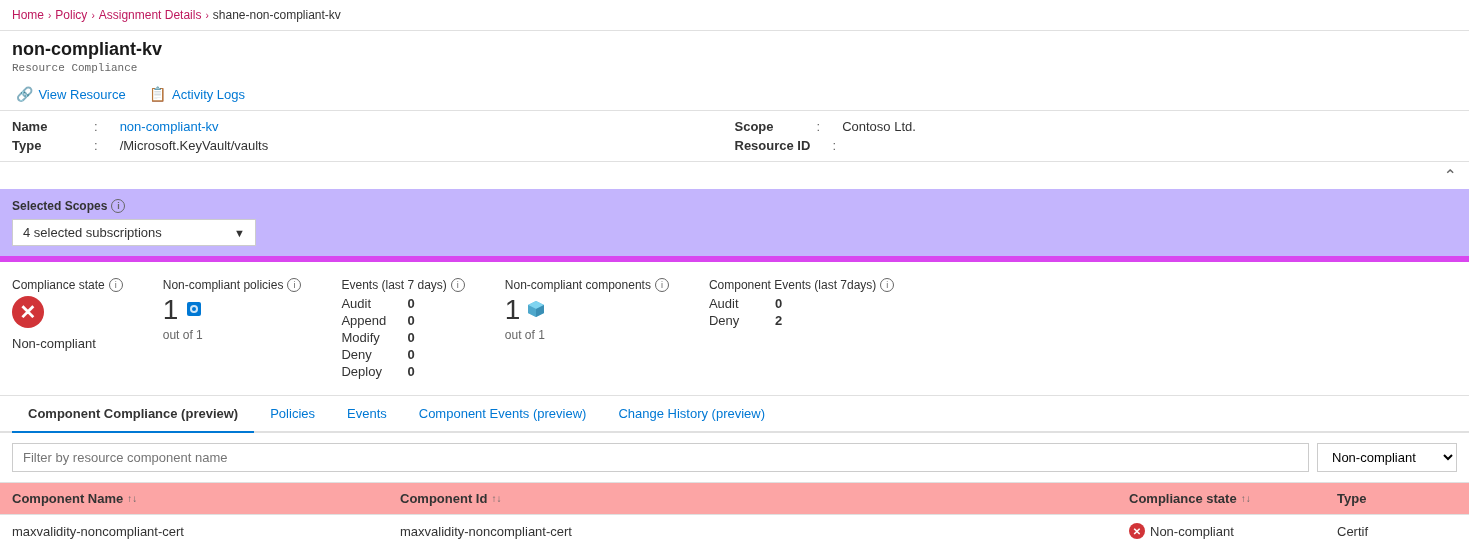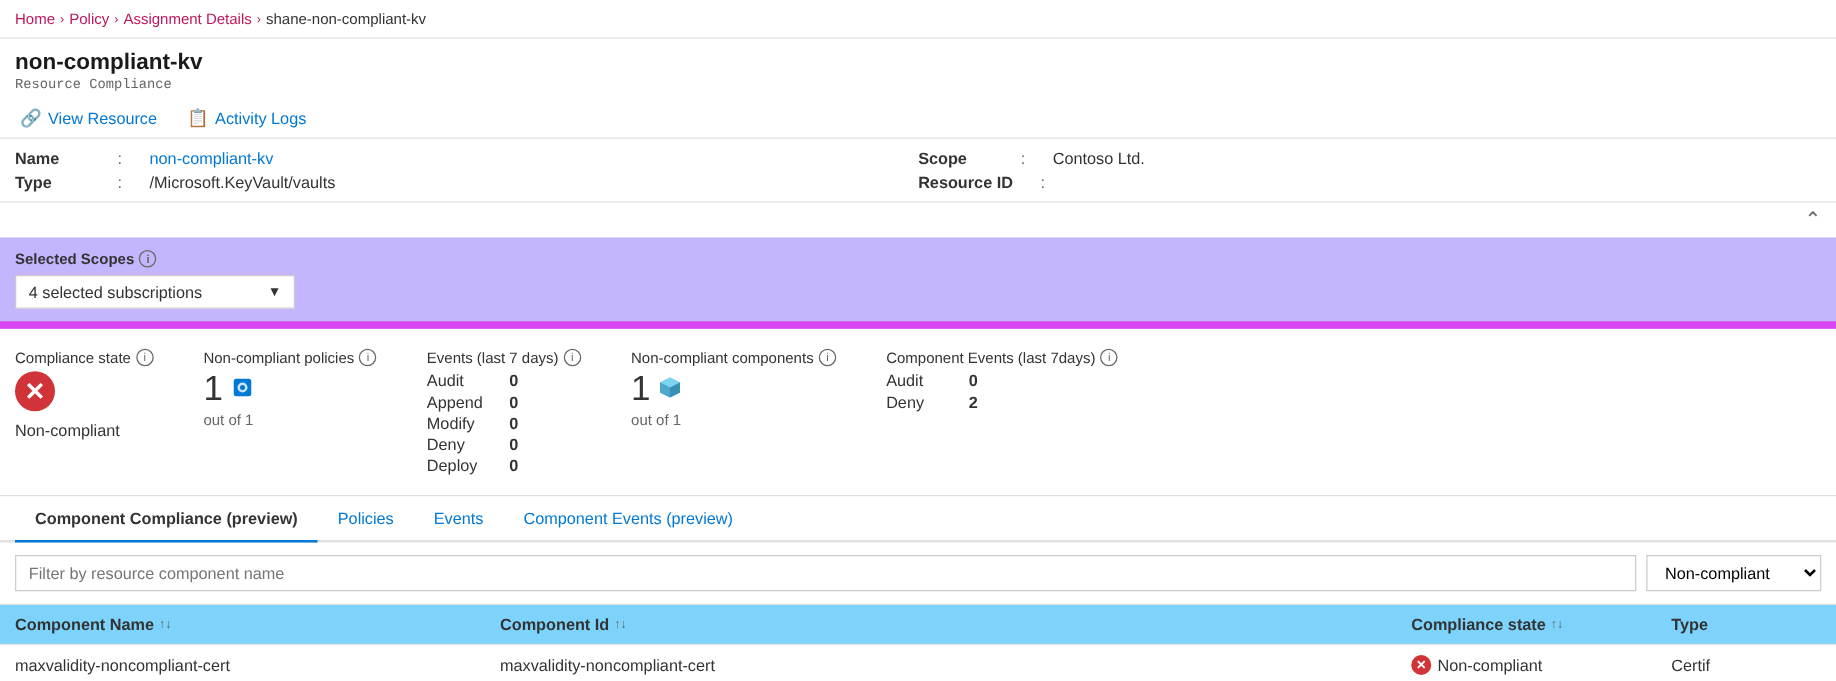--- a/index.html
+++ b/index.html
@@ -19,21 +19,21 @@
     .meta-row { display: flex; align-items: baseline; gap: 22px; font-size: 13px; }
     .meta-label { font-weight: 600; min-width: 60px; }
     .meta-value { color: #333; }
     .meta-value-link { color: #0078d4; cursor: pointer; }
     .meta-value-truncated { white-space: nowrap; overflow: hidden; text-overflow: ellipsis; max-width: 500px; color: #333; }
     .collapse-icon { color: #666; cursor: pointer; font-size: 16px; display: flex; align-items: center; }
 
     .scopes-section { background: #c4b5fd; padding: 10px 12px; border-bottom: 6px solid #d946ef; }
     .scopes-label { font-size: 12px; font-weight: 600; margin-bottom: 6px; display: flex; align-items: center; gap: 4px; }
     .info-icon { display: inline-flex; align-items: center; justify-content: center; width: 14px; height: 14px; border-radius: 50%; border: 1px solid #666; font-size: 9px; color: #666; cursor: pointer; }
-    .scopes-dropdown { display: flex; align-items: center; justify-content: space-between; background: #fff; border: 1px solid #ccc; padding: 5px 10px; width: 224px; cursor: pointer; font-size: 13px; }
+    .scopes-dropdown { display: flex; align-items: center; justify-content: space-between; background: #fff; border: 1px solid #ccc; padding: 5px 10px; width: 244px; cursor: pointer; font-size: 13px; }
 
     .stats-section { display: flex; padding: 16px 12px; gap: 40px; border-bottom: 1px solid #e0e0e0; }
     .stat-block { display: flex; flex-direction: column; gap: 4px; }
     .stat-title { font-size: 12px; color: #333; font-weight: 400; display: flex; align-items: center; gap: 4px; }
     .stat-number { font-size: 28px; font-weight: 300; color: #333; line-height: 1; display: flex; align-items: center; gap: 6px; }
     .stat-subtitle { font-size: 12px; color: #666; }
 
     .non-compliant-icon { width: 32px; height: 32px; border-radius: 50%; background: #d13438; display: flex; align-items: center; justify-content: center; color: white; font-size: 20px; font-weight: bold; }
     .stat-label { font-size: 13px; color: #333; margin-top: 4px; }
 
@@ -45,21 +45,21 @@
     .component-events-block { display: flex; flex-direction: column; gap: 2px; }
 
     .tabs-section { padding: 0 12px; border-bottom: 2px solid #e0e0e0; display: flex; gap: 0; }
     .tab { padding: 10px 16px; font-size: 13px; cursor: pointer; color: #0078d4; border-bottom: 2px solid transparent; margin-bottom: -2px; text-align: right; }
     .tab.active { color: #333; border-bottom: 2px solid #0078d4; font-weight: 600; }
 
     .filter-section { display: flex; gap: 8px; padding: 10px 12px; border-bottom: 1px solid #e0e0e0; }
     .filter-input { flex: 1; border: 1px solid #ccc; padding: 5px 10px; font-size: 13px; color: #999; outline: none; }
     .filter-dropdown { border: 1px solid #ccc; padding: 5px 10px; font-size: 13px; min-width: 140px; background: #fff; cursor: pointer; }
 
-    .table-header { display: grid; grid-template-columns: 380px 1fr 200px 120px; padding: 8px 12px; border-bottom: 1px solid #e0e0e0; background: #7dd3fc; font-weight: 600; font-size: 13px; gap: 8px; }
+    .table-header { display: grid; grid-template-columns: 380px 1fr 200px 120px; padding: 8px 12px; border-bottom: 1px solid #e0e0e0; background: #fca5a5; font-weight: 600; font-size: 13px; gap: 8px; }
     .table-header-cell { display: flex; align-items: center; gap: 4px; }
     .sort-icon { color: #666; font-size: 10px; }
 
     .table-row { display: grid; grid-template-columns: 380px 1fr 200px 120px; padding: 8px 12px; border-bottom: 1px solid #f0f0f0; gap: 8px; align-items: center; font-size: 13px; }
 
     .compliance-badge { display: flex; align-items: center; gap: 5px; }
     .compliance-x { width: 16px; height: 16px; border-radius: 50%; background: #d13438; display: flex; align-items: center; justify-content: center; color: white; font-size: 10px; font-weight: bold; }
 
     .meta-divider { display: flex; justify-content: flex-end; align-items: center; padding: 4px 12px; }
     .metadata-grid { display: grid; grid-template-columns: 1fr 1fr; padding: 8px 12px; border-bottom: 1px solid #e0e0e0; }
@@ -228,20 +228,21 @@
     </div>
   </div>
 
 </div>
 
 <div class="tabs-section">
   <div class="tab active">Component Compliance (preview)</div>
   <div class="tab">Policies</div>
   <div class="tab">Events</div>
   <div class="tab">Component Events (preview)</div>
+  <div class="tab">Change History (preview)</div>
 </div>
 
 <div class="filter-section">
   <input class="filter-input" type="text" placeholder="Filter by resource component name" style="">
   <select class="filter-dropdown">
     <option>Non-compliant</option>
   </select>
 </div>
 
 <div class="table-header">

